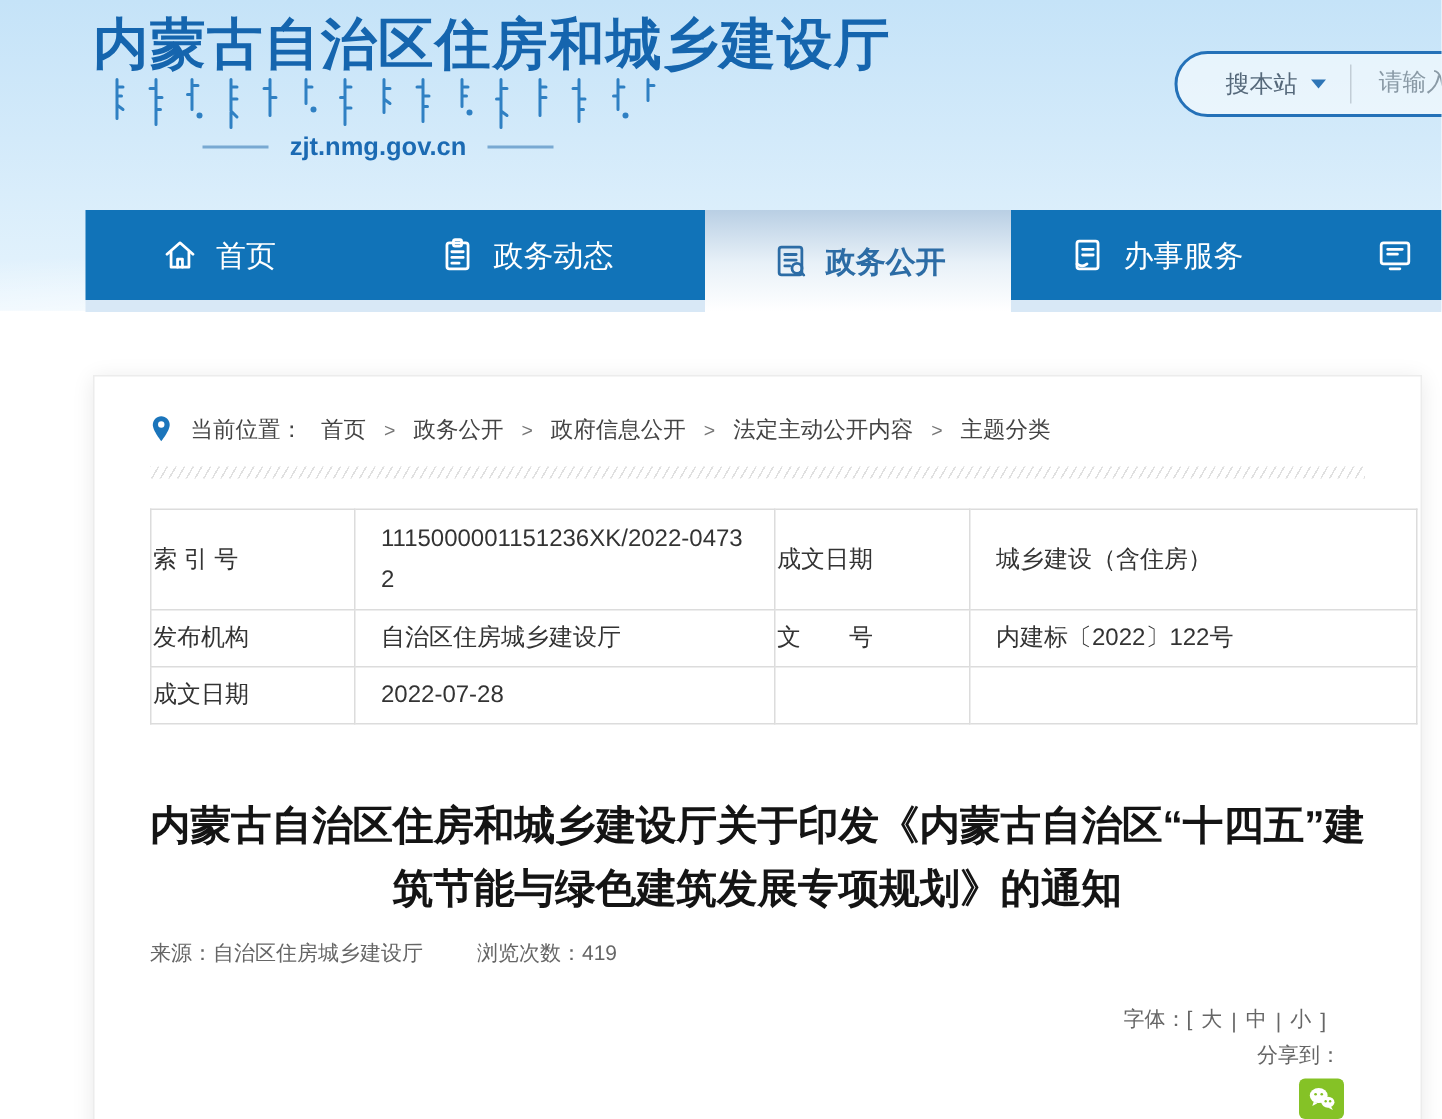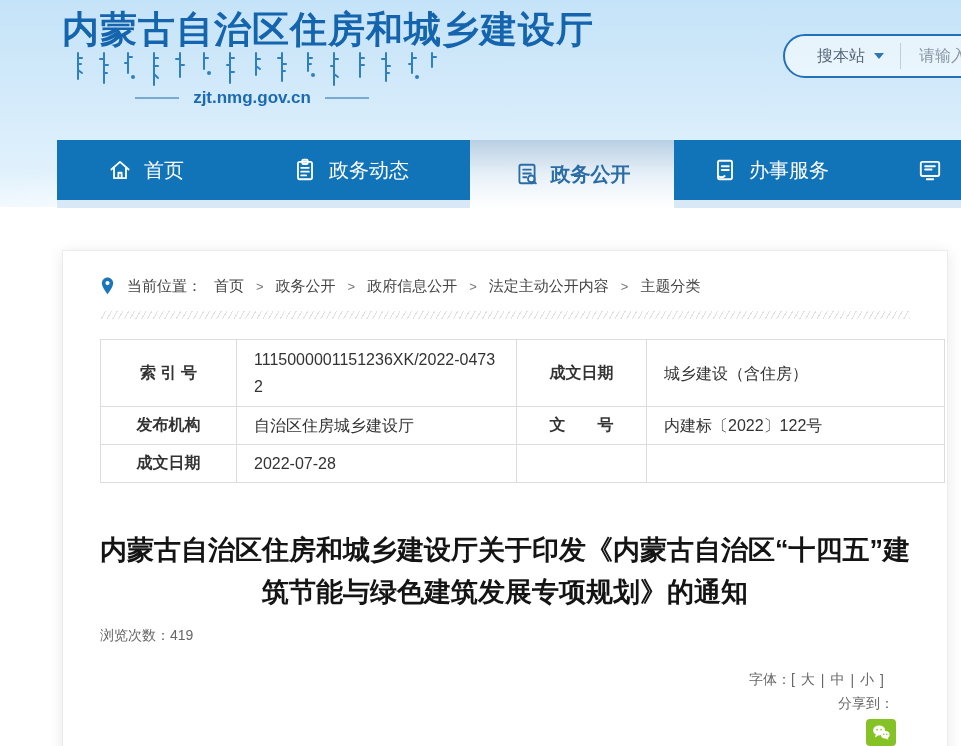--- a/index.html
+++ b/index.html
@@ -64,21 +64,21 @@
   .breadcrumb{display:flex;align-items:center;gap:12px;margin-top:25px;font-size:15px;color:#444}
   .breadcrumb .crumb{cursor:pointer}
   .breadcrumb .sep{color:#777;font-size:13px}
   .pin{width:15px;height:20px;flex:none}
   .hatch{
     margin-top:15px;height:8px;
     background:repeating-linear-gradient(-60deg,#e0e0e0 0,#e0e0e0 1px,transparent 1px,transparent 5px);
   }
   .doc-table{margin-top:20px;border-collapse:collapse;table-layout:fixed;width:845px;font-size:16px;color:#333}
   .doc-table td{border:1px solid #dcdcdc}
-  .doc-table .lbl{font-weight:bold;text-align:center}
+  .doc-table .lbl{font-weight:normal;}
   .doc-table .val{padding:5px 17px;word-break:break-all;line-height:27px}
   .r1{height:67px}.r2,.r3{height:38px}
   .article-title{
     margin:46px auto 0;width:810px;text-align:center;
     font-size:27px;font-weight:bold;color:#141414;line-height:42px;
   }
   .meta{margin-top:14px;display:flex;gap:36px;font-size:14px;color:#666}
   .meta .mitem{display:flex}
   .controls{
     margin-top:26px;display:flex;align-items:flex-end;justify-content:flex-end;
@@ -242,20 +242,24 @@
       <td class="lbl"></td>
       <td class="val"></td>
     </tr>
   </tbody>
     </table>
 
   <h1 class="article-title">内蒙古自治区住房和城乡建设厅关于印发《内蒙古自治区“十四五”建筑节能与绿色建筑发展专项规划》的通知</h1>
 
   <div class="meta">
     <span class="mitem">
+      <span>来源：</span>
+      <span>自治区住房城乡建设厅</span>
+    </span>
+    <span class="mitem">
       <span>浏览次数：</span>
       <span>419</span>
     </span>
   </div>
 
   <div class="controls">
     <span class="fontctl">
       <span>字体：[</span>
       <span class="fsz">大</span>
       <span>|</span>

